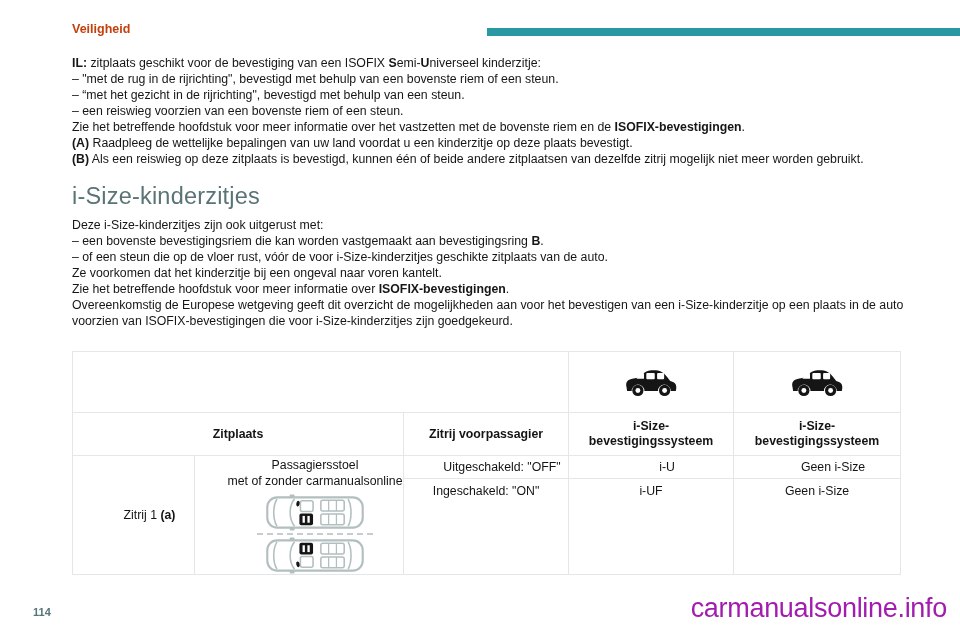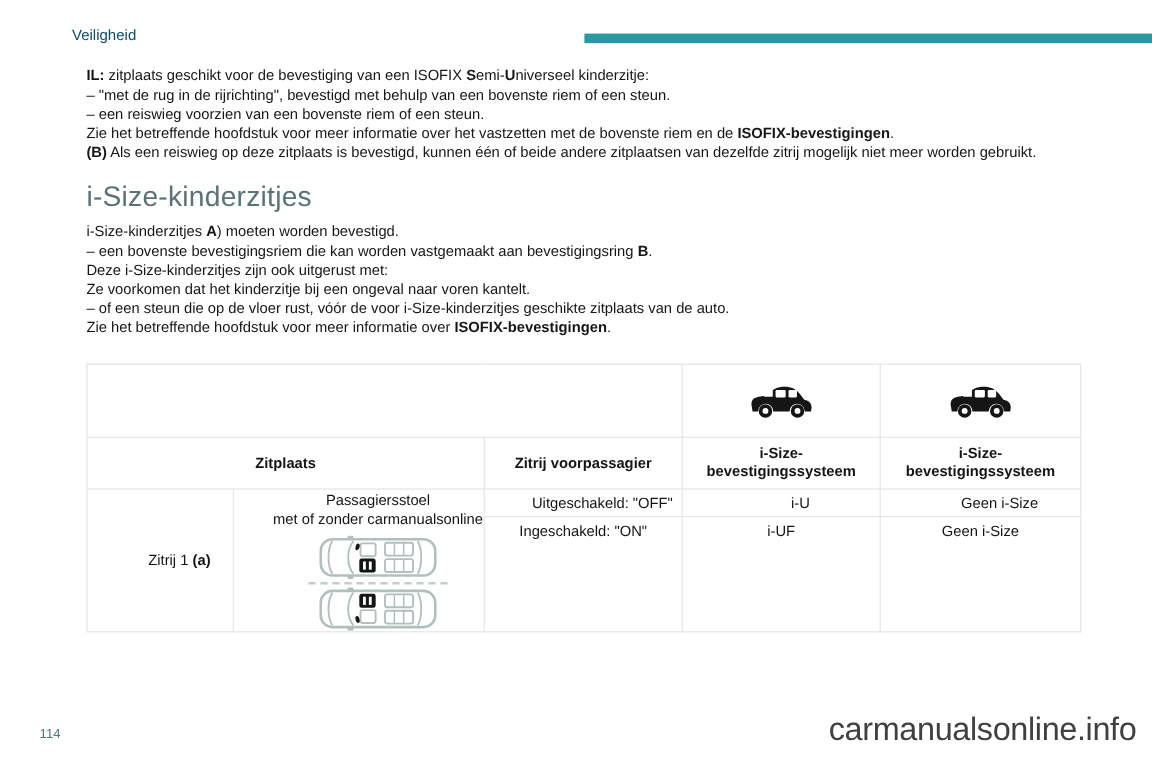--- a/index.html
+++ b/index.html
@@ -1,20 +1,20 @@
 <!DOCTYPE html>
 <html><head>
 <meta charset="utf-8">
 <style>
   html,body{margin:0;padding:0;background:#ffffff;}
   .page{position:relative;width:960px;height:640px;background:#fff;overflow:hidden;
         font-family:"Liberation Sans",sans-serif;color:#161616;}
 
   
-  .chapter-label{position:absolute;left:60px;top:22px;font-size:12.5px;color:#0c4a6e;}
+  .chapter-label{position:absolute;left:72px;top:22px;font-size:12.5px;color:#c2410c;font-weight:bold;}
   .accent-bar{position:absolute;left:487px;top:28px;width:473px;height:8px;background:#2a99a1;}
 
   
   .content{position:absolute;left:72px;top:55px;width:833px;}
   .content p{margin:0;font-size:12.3px;line-height:16px;color:#161616;}
   .content p b{font-weight:700;}
 
   .section-title{margin:16px 0 7px 0;font-size:23.5px;font-weight:400;color:#5a7376;letter-spacing:0.2px;}
 
   
@@ -24,50 +24,52 @@
   tr.r-head td{height:38px;vertical-align:middle;font-weight:700;line-height:15px;padding:2px 12px;}
   tr.r-off td{height:22px;vertical-align:middle;padding-left:32px;}
   tr.r-on td{height:90px;vertical-align:top;padding-top:5px;}
   td.span-cell{vertical-align:top;padding-top:6px;}
   td.span-cell .cell-line{font-size:12.3px;line-height:16px;}
   .diagram-wrap{margin-top:5px;}
   .diagram-divider{width:116px;margin:2px auto;border-top:2px dashed #c3cecd;height:0;}
   .car-top-svg{display:block;margin:0 auto;}
 
   
-  .page-number{position:absolute;left:33px;top:606px;font-size:11px;font-weight:400;color:#537779;}
-  .watermark{position:absolute;right:13px;top:593px;font-size:27px;color:#404040;letter-spacing:-0.3px;}
+  .page-number{position:absolute;left:33px;top:606px;font-size:11px;font-weight:700;color:#537779;}
+  .watermark{position:absolute;right:13px;top:593px;font-size:27px;color:#a21caf;letter-spacing:-0.3px;}
 </style>
 </head>
 <body>
 
 <div class="page">
 
   <span class="chapter-label">Veiligheid</span>
   <div class="accent-bar"></div>
 
   <div class="content">
 
     <div>
       <p><b>IL:</b> zitplaats geschikt voor de bevestiging van een ISOFIX <b>S</b>emi-<b>U</b>niverseel kinderzitje:</p>
       <p>– "met de rug in de rijrichting", bevestigd met behulp van een bovenste riem of een steun.</p>
+      <p>– “met het gezicht in de rijrichting", bevestigd met behulp van een steun.</p>
       <p>– een reiswieg voorzien van een bovenste riem of een steun.</p>
       <p>Zie het betreffende hoofdstuk voor meer informatie over het vastzetten met de bovenste riem en de <b>ISOFIX-bevestigingen</b>.</p>
+      <p><b>(A)</b> Raadpleeg de wettelijke bepalingen van uw land voordat u een kinderzitje op deze plaats bevestigt.</p>
       <p><b>(B)</b> Als een reiswieg op deze zitplaats is bevestigd, kunnen één of beide andere zitplaatsen van dezelfde zitrij mogelijk niet meer worden gebruikt.</p>
     </div>
 
     <h1 class="section-title">i-Size-kinderzitjes</h1>
 
     <div>
-      <p>i-Size-kinderzitjes <b>A</b>) moeten worden bevestigd.</p>
+      <p>Deze i-Size-kinderzitjes zijn ook uitgerust met:</p>
       <p>– een bovenste bevestigingsriem die kan worden vastgemaakt aan bevestigingsring <b>B</b>.</p>
-      <p>Deze i-Size-kinderzitjes zijn ook uitgerust met:</p>
+      <p>– of een steun die op de vloer rust, vóór de voor i-Size-kinderzitjes geschikte zitplaats van de auto.</p>
       <p>Ze voorkomen dat het kinderzitje bij een ongeval naar voren kantelt.</p>
-      <p>– of een steun die op de vloer rust, vóór de voor i-Size-kinderzitjes geschikte zitplaats van de auto.</p>
       <p>Zie het betreffende hoofdstuk voor meer informatie over <b>ISOFIX-bevestigingen</b>.</p>
+      <p>Overeenkomstig de Europese wetgeving geeft dit overzicht de mogelijkheden aan voor het bevestigen van een i-Size-kinderzitje op een plaats in de auto voorzien van ISOFIX-bevestigingen die voor i-Size-kinderzitjes zijn goedgekeurd.</p>
     </div>
 
     <table class="seat-table">
       <colgroup>
         <col style="width:122px">
           <col style="width:209px">
           <col style="width:165px">
           <col style="width:165px">
           <col style="width:167px">
       </colgroup>

